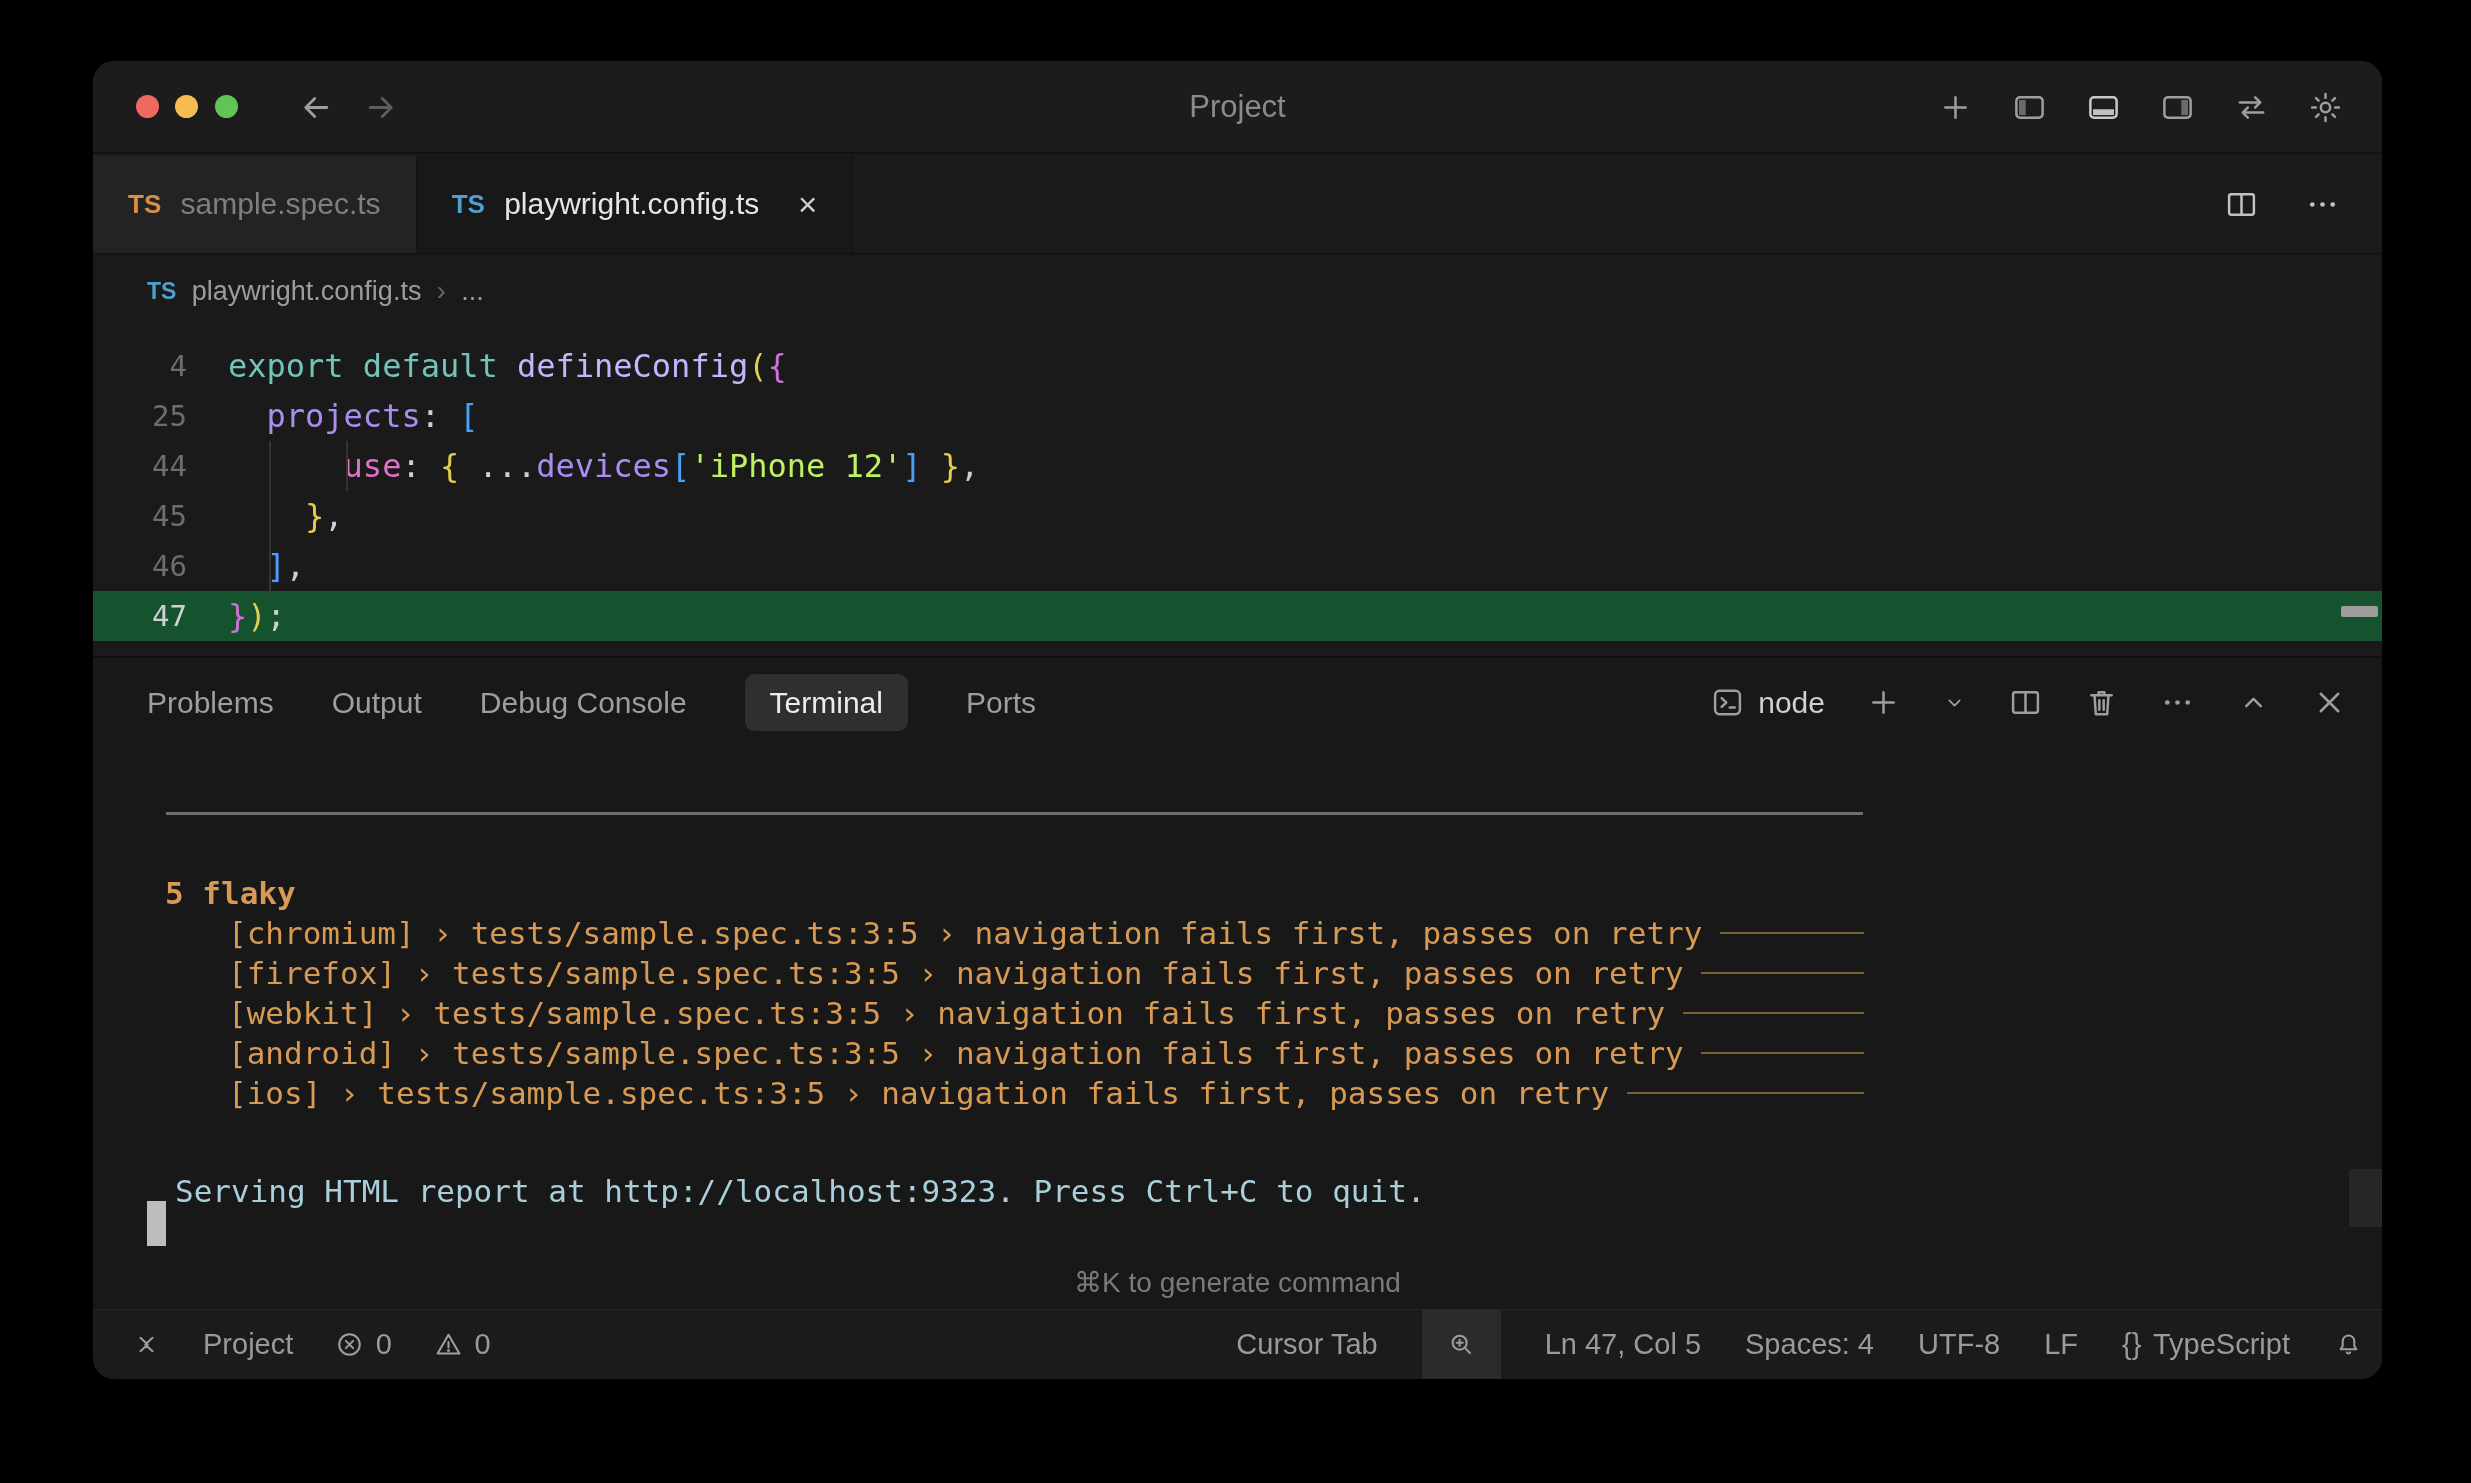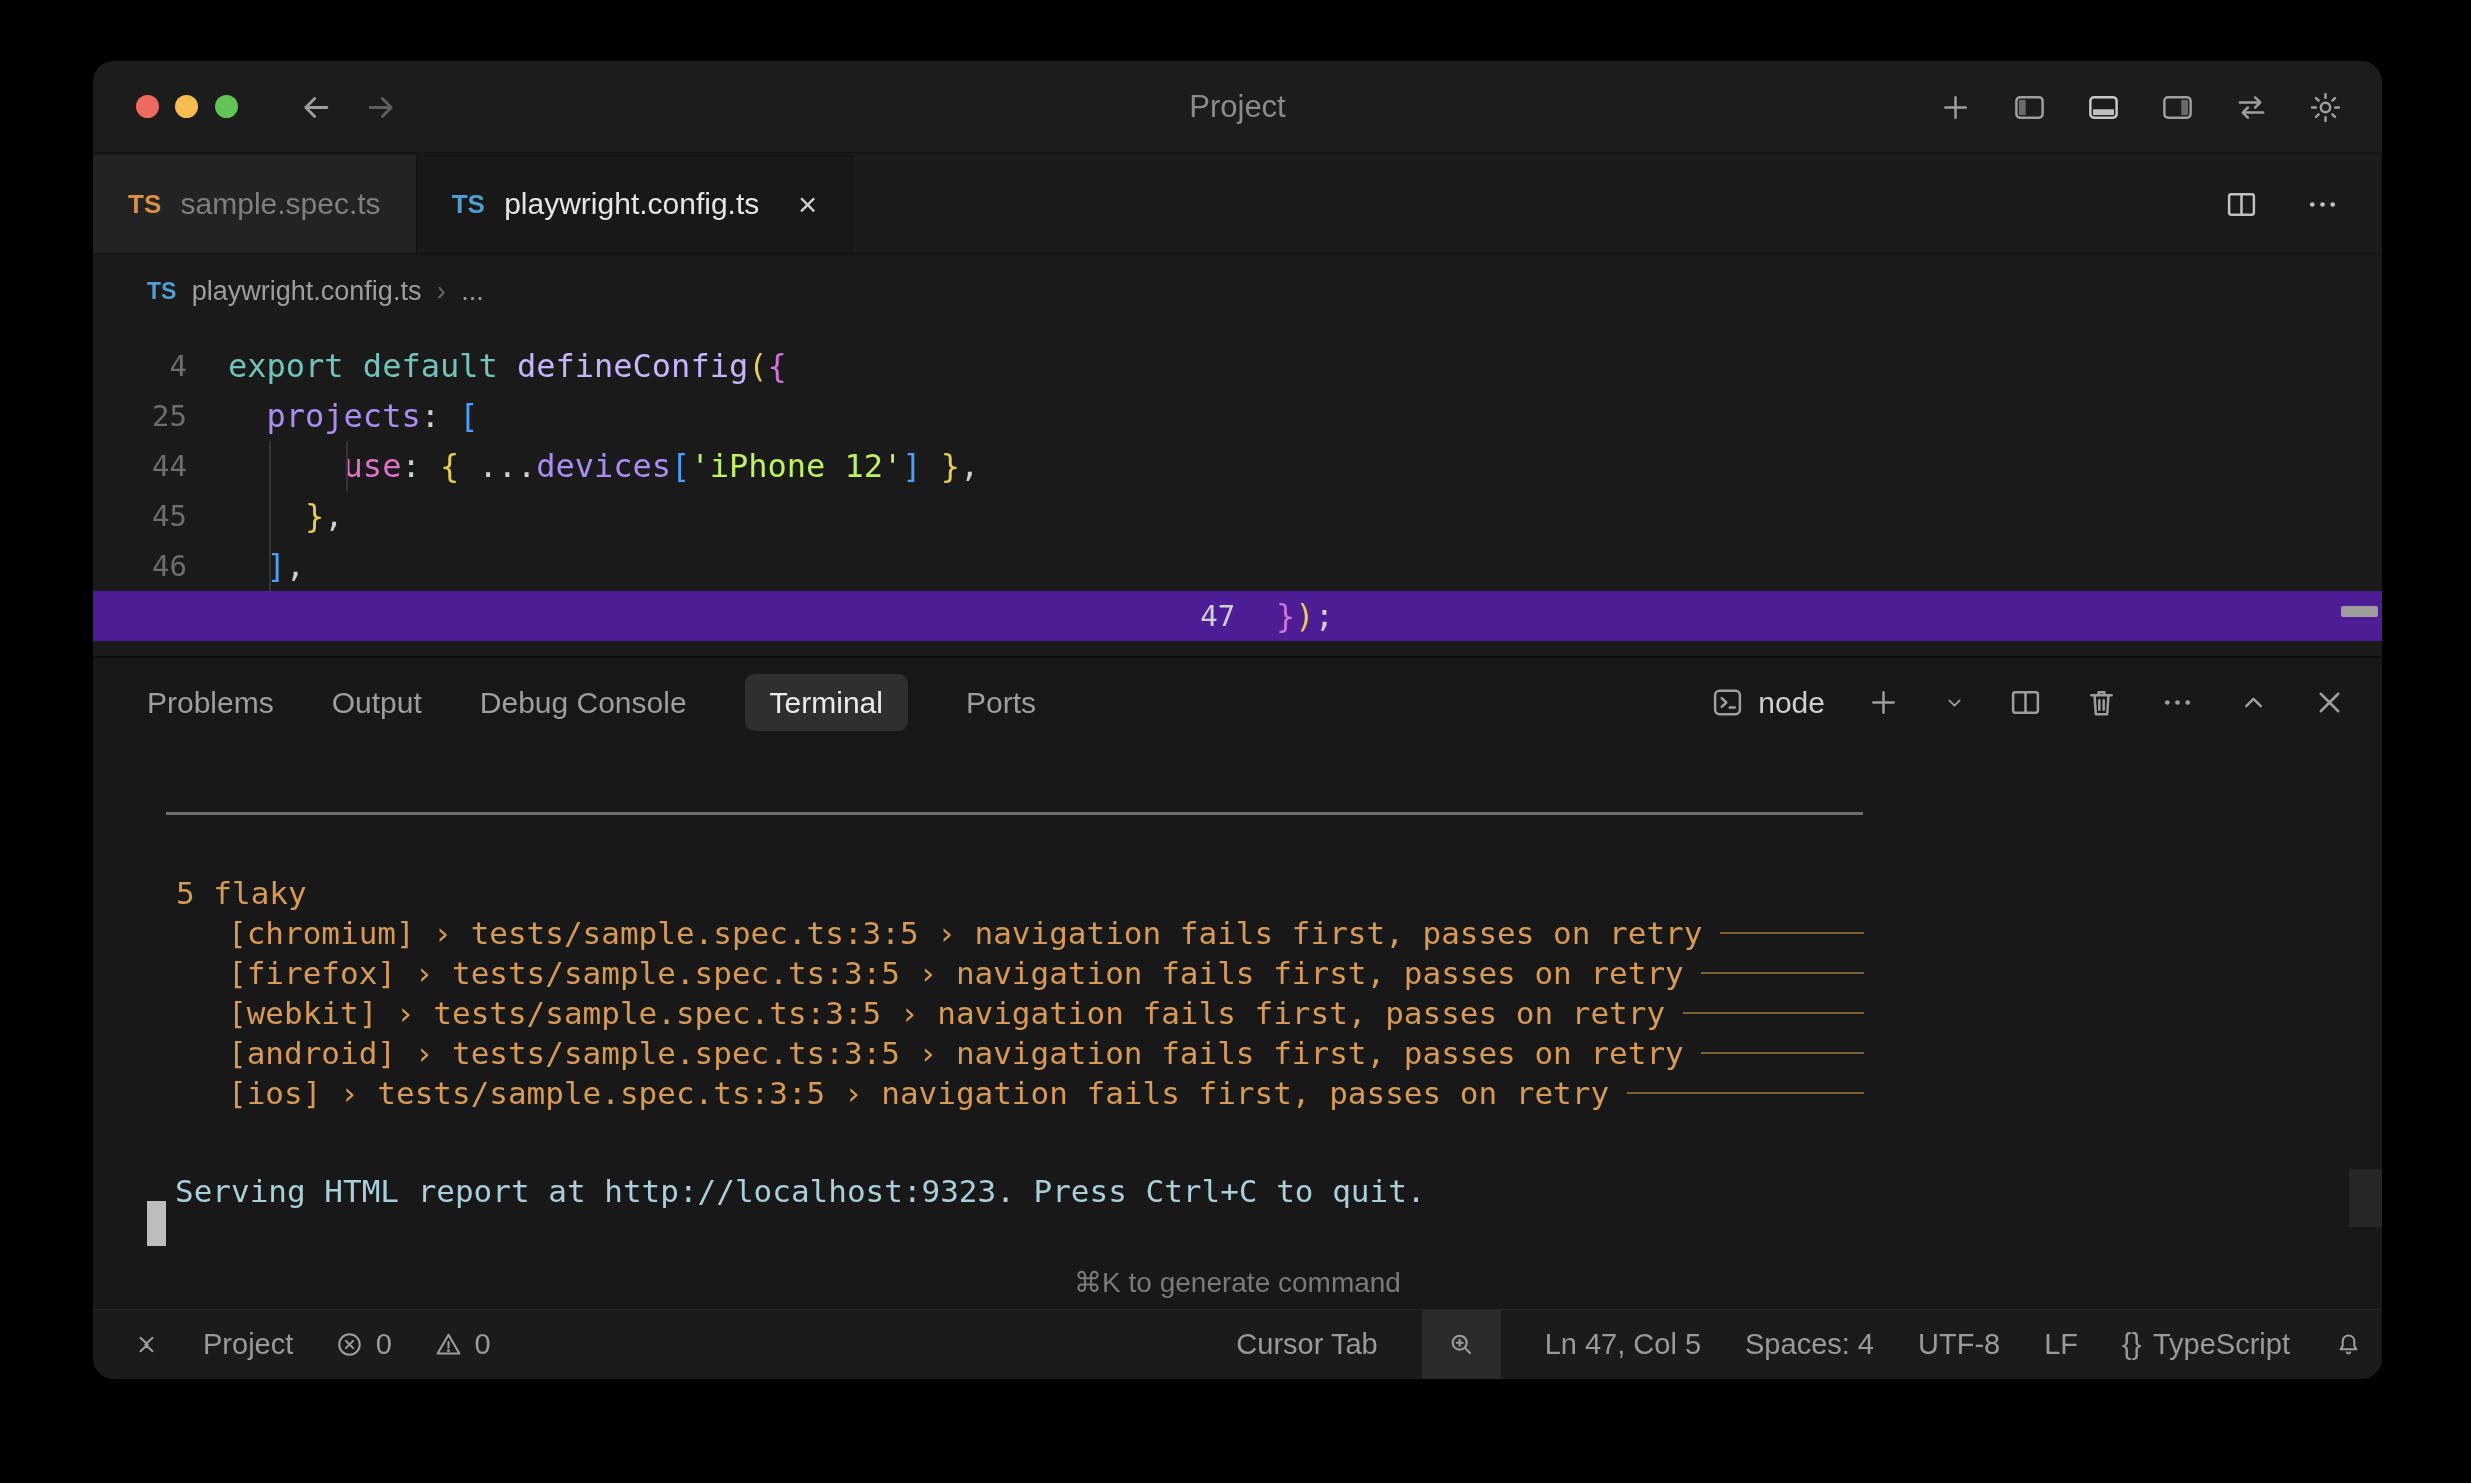--- a/index.html
+++ b/index.html
@@ -39,21 +39,21 @@
 
   
   .main { position:absolute; left:0; top:195px; width:100%; height:400px; background:#1a1a1a; }
   .breadcrumb { position:absolute; left:54px; top:15.4px; height:41px; display:flex;
                 align-items:center; gap:15.4px; font-size:27px; color:#9d9d9d; }
   .bc-badge { color:#4f9fd1; font-weight:bold; font-size:23px; }
   .bc-sep { color:#6a6a6a; }
   .code { position:absolute; left:0; top:85px; width:100%;
           font-family:"DejaVu Sans Mono", monospace; font-size:32px; }
   .code-line { position:relative; height:50px; line-height:50px; white-space:pre; display:flex; }
-  .code-line.current { background:#4c1d95;justify-content:center; }
+  .code-line.current { background:#14532d; }
   .gutter { width:135px; text-align:right; padding-right:41px; color:#6d6d6d; font-size:29px; flex:none; }
   .code-line.current .gutter { color:#d0d0d0; }
   .guide { position:absolute; top:0; width:1.9px; height:50px; background:#343434; }
   .tok-kw  { color:#72c3bc; }
   .tok-fn  { color:#c4b5fd; }
   .tok-b1  { color:#e5cd52; }
   .tok-b2  { color:#cd72d6; }
   .tok-b3  { color:#4b9ef9; }
   .tok-prop{ color:#ab8df2; }
   .tok-use { color:#e170c8; }
@@ -72,21 +72,21 @@
   .ptab.active { background:#2f2f2f; color:#ececec; border-radius:9.7px; padding:11.6px 25px; }
   .panel-actions { margin-left:auto; display:flex; align-items:center; gap:41px; padding-right:35px; color:#b9b9b9; }
   .shell-item { display:flex; align-items:center; gap:13px; color:#cfcfcf; font-size:30px; }
   .panel-actions svg { width:35px; height:35px; }
   .panel-actions .small svg { width:25px; height:25px; }
 
   
   .term { position:absolute; left:0; top:89px; width:100%; height:520px;
           font-family:"DejaVu Sans Mono", monospace; font-size:31px; color:#d79a55; }
   .term-rule { position:absolute; left:73px; top:65px; width:1697px; height:2.9px; background:#6e6e6e; }
-  .t-summary { position:absolute; left:83px; top:126px; height:40px; line-height:40px; white-space:pre; }
+  .t-summary { position:absolute; left:72px; top:126px; height:40px; line-height:40px; white-space:pre;font-weight:bold; }
   .flaky-list { position:absolute; left:135px; top:166px; }
   .flaky-row { display:flex; align-items:center; width:1636px; height:40px; white-space:pre; }
   .flaky-row .tail { flex:1; height:2.9px; background:#7c6132; margin-left:17.4px; }
   .t-serving { position:absolute; left:82px; top:424px; height:40px; line-height:40px;
                color:#a9cfdd; white-space:pre; }
   .t-cursor { position:absolute; left:54px; top:454px; width:19.3px; height:45px; background:#bdbdbd; }
   .term-scrollbar { position:absolute; right:-10.6px; top:422px; width:44px; height:58px; background:#262626; }
 
   .hint-row { position:absolute; left:0; bottom:0; width:100%; height:44px;
               display:flex; align-items:flex-start; justify-content:center;

